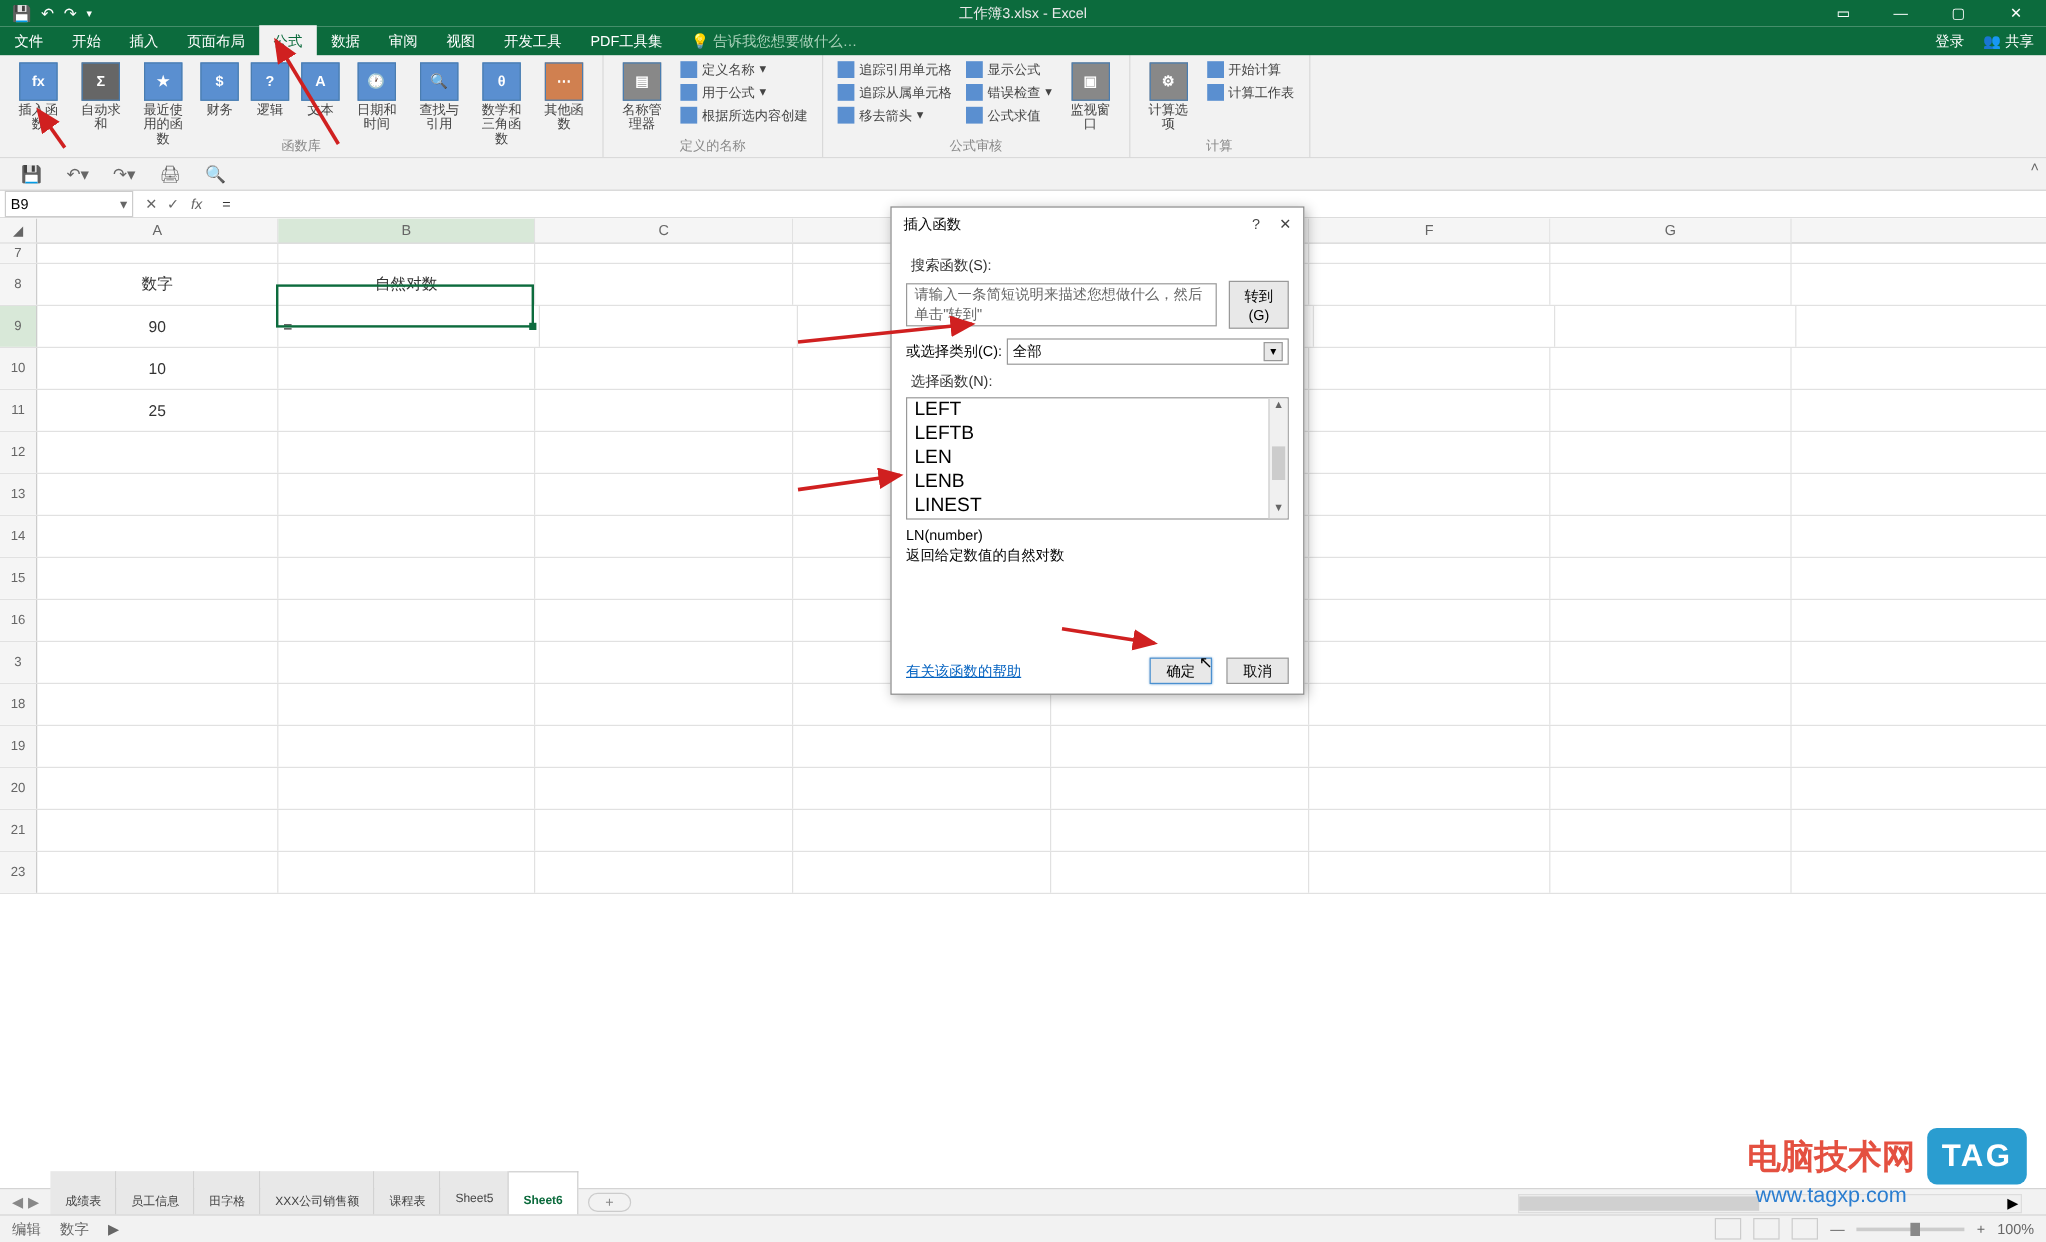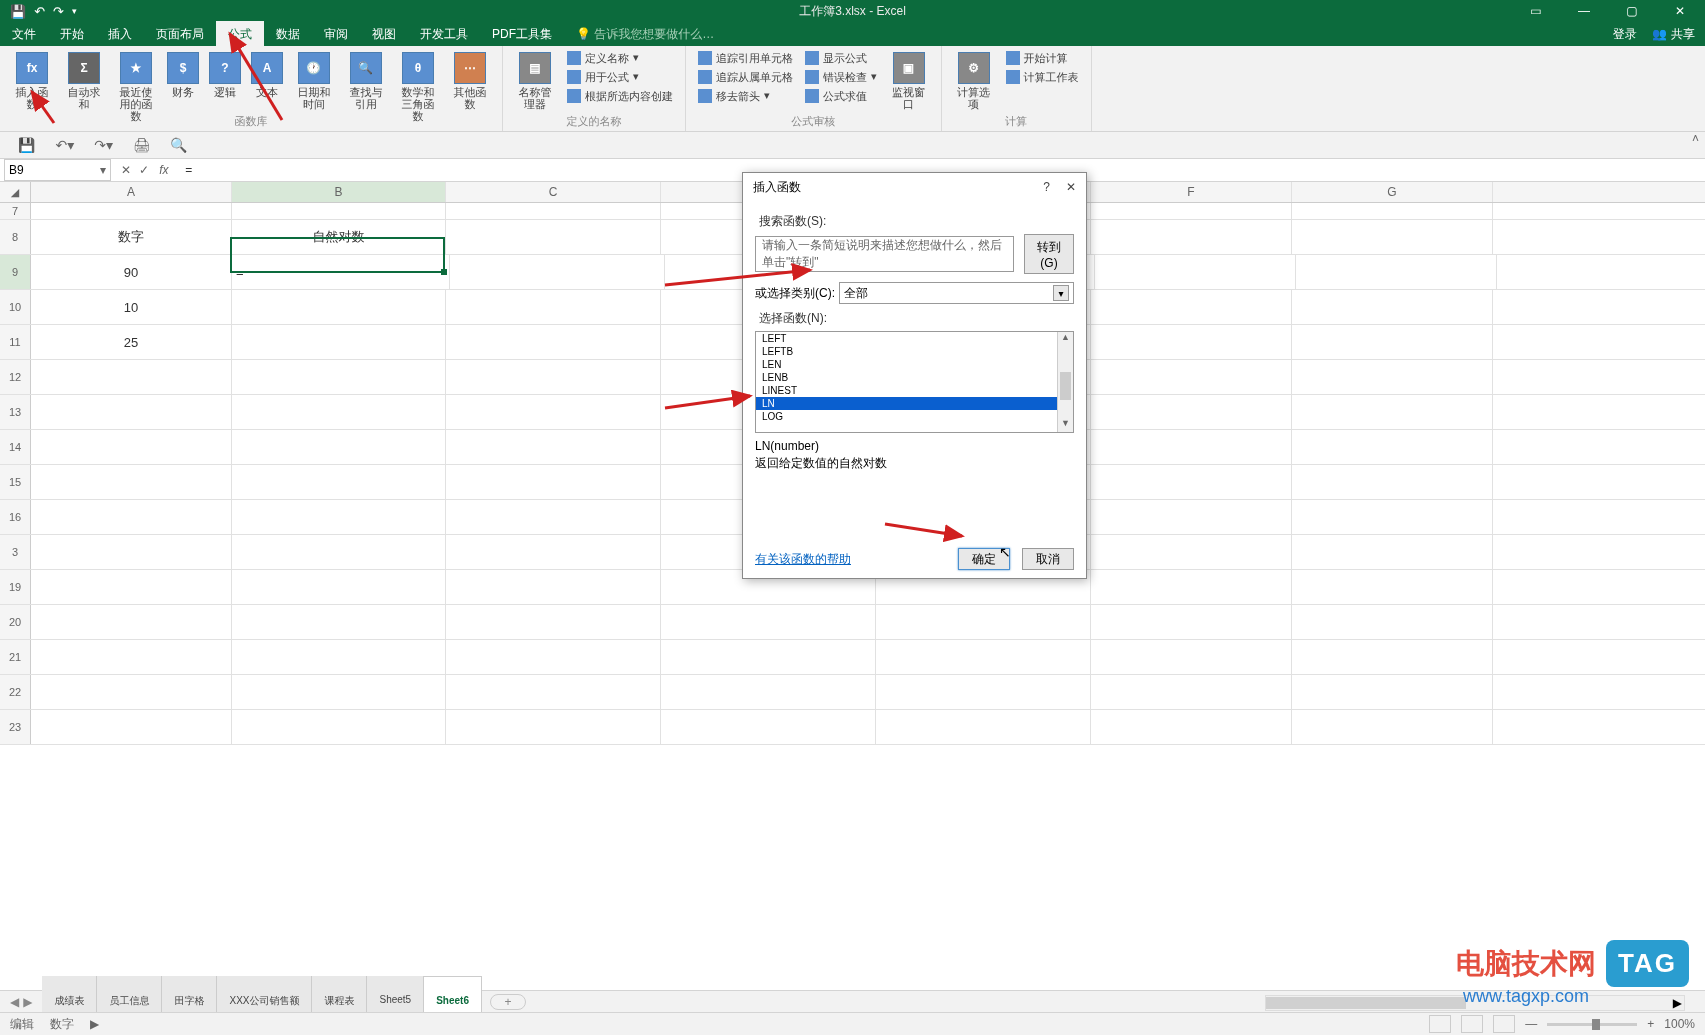--- a/index.html
+++ b/index.html
@@ -49,21 +49,21 @@
 .dialog-title .tbtns{display:flex;gap:16px;color:#444}
 .dialog-body{padding:8px 12px}
 .dlg-label{font-size:12px;color:#333;margin:4px 4px}
 .search-row{display:flex;gap:10px;align-items:center;margin-bottom:8px}
 .search-box{flex:1;border:1px solid #999;height:30px;padding:2px 6px;font-size:12px;color:#666;display:flex;align-items:center}
 .goto-btn{width:50px;height:40px;border:1px solid #999;background:#e8e8e8;font-size:12px}
 .cat-row{display:flex;align-items:center;gap:4px;margin-bottom:6px}
 .cat-select{flex:1;height:20px;border:1px solid #999;display:flex;align-items:center;justify-content:space-between;padding:0 4px;font-size:12px}
 .cat-select .dd{background:#e8e8e8;border:1px solid #999;width:14px;height:14px;display:flex;align-items:center;justify-content:center;font-size:10px}
 .func-list{border:1px solid #999;height:100px;overflow:hidden;position:relative;margin-bottom:6px}
-.func-list .item{padding:1px 6px;font-size:10px}
+.func-list .item{padding:1px 6px;font-size:16px}
 .func-list .item.sel{background:#0a5fcf;color:#fff}
 .func-list .scrollbar{position:absolute;right:0;top:0;width:15px;height:100%;background:#f0f0f0;border-left:1px solid #ccc}
 .func-list .scrollbar .up,.func-list .scrollbar .down{height:14px;text-align:center;font-size:9px;color:#666}
 .func-list .scrollbar .thumb{position:absolute;left:2px;width:11px;height:28px;background:#ccc;top:40px}
 .func-sig{font-size:12px;margin-bottom:2px}
 .func-desc{font-size:12px;margin-bottom:60px}
 .dlg-footer{display:flex;justify-content:space-between;align-items:center;padding:8px 12px}
 .help-link{color:#0563c1;text-decoration:underline;font-size:12px}
 .dlg-btns{display:flex;gap:12px}
 .dlg-btn{width:52px;height:22px;border:1px solid #999;background:#e8e8e8;font-size:12px}
@@ -380,20 +380,30 @@
         <div class="row-header">3</div>
         <div class="cell" style="width:200px"></div>
         <div class="cell" style="width:213px"></div>
         <div class="cell" style="width:214px"></div>
         <div class="cell" style="width:214px"></div>
         <div class="cell" style="width:214px"></div>
         <div class="cell" style="width:200px"></div>
         <div class="cell" style="width:200px"></div>
       </div>
       <div class="grid-row">
+        <div class="row-header">18</div>
+        <div class="cell" style="width:200px"></div>
+        <div class="cell" style="width:213px"></div>
+        <div class="cell" style="width:214px"></div>
+        <div class="cell" style="width:214px"></div>
+        <div class="cell" style="width:214px"></div>
+        <div class="cell" style="width:200px"></div>
+        <div class="cell" style="width:200px"></div>
+      </div>
+      <div class="grid-row">
         <div class="row-header">19</div>
         <div class="cell" style="width:200px"></div>
         <div class="cell" style="width:213px"></div>
         <div class="cell" style="width:214px"></div>
         <div class="cell" style="width:214px"></div>
         <div class="cell" style="width:214px"></div>
         <div class="cell" style="width:200px"></div>
         <div class="cell" style="width:200px"></div>
       </div>
       <div class="grid-row">
@@ -401,30 +411,20 @@
         <div class="cell" style="width:200px"></div>
         <div class="cell" style="width:213px"></div>
         <div class="cell" style="width:214px"></div>
         <div class="cell" style="width:214px"></div>
         <div class="cell" style="width:214px"></div>
         <div class="cell" style="width:200px"></div>
         <div class="cell" style="width:200px"></div>
       </div>
       <div class="grid-row">
         <div class="row-header">21</div>
-        <div class="cell" style="width:200px"></div>
-        <div class="cell" style="width:213px"></div>
-        <div class="cell" style="width:214px"></div>
-        <div class="cell" style="width:214px"></div>
-        <div class="cell" style="width:214px"></div>
-        <div class="cell" style="width:200px"></div>
-        <div class="cell" style="width:200px"></div>
-      </div>
-      <div class="grid-row">
-        <div class="row-header">22</div>
         <div class="cell" style="width:200px"></div>
         <div class="cell" style="width:213px"></div>
         <div class="cell" style="width:214px"></div>
         <div class="cell" style="width:214px"></div>
         <div class="cell" style="width:214px"></div>
         <div class="cell" style="width:200px"></div>
         <div class="cell" style="width:200px"></div>
       </div>
       <div class="grid-row">
         <div class="row-header">23</div>

